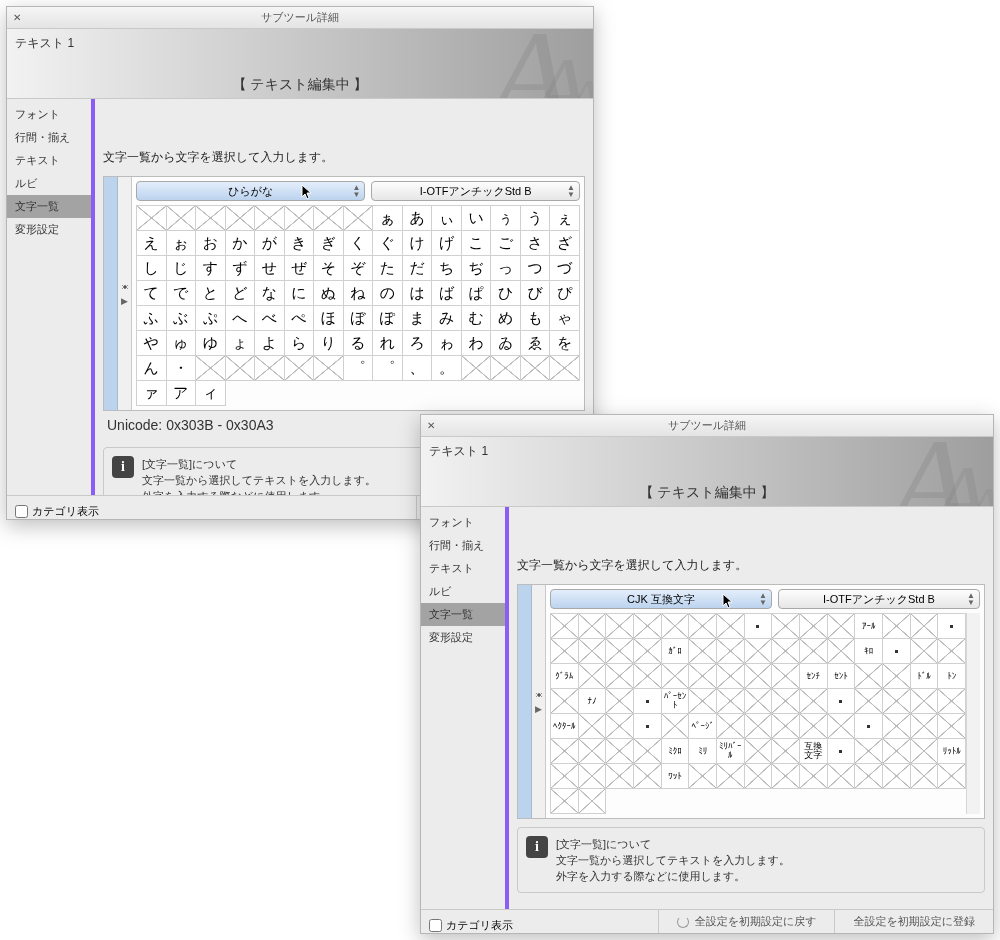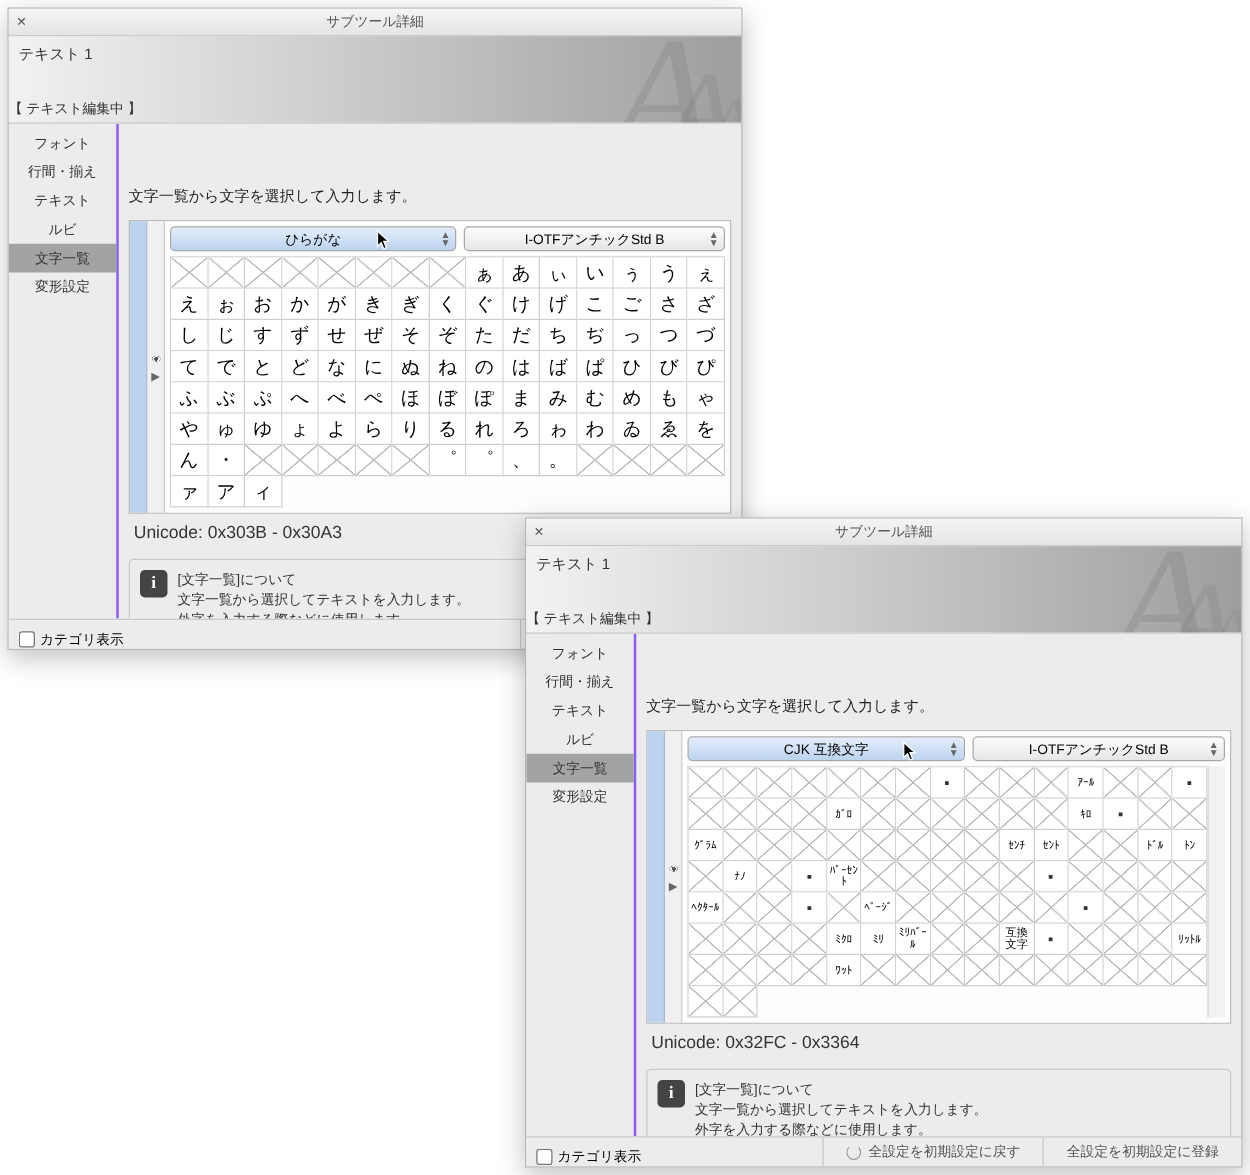--- a/index.html
+++ b/index.html
@@ -61,34 +61,34 @@
     font-family: "Times New Roman", serif;
     font-style: italic;
     color: rgba(120,120,120,0.45);
   }
   .preset .watermark .a1{font-size:130px;opacity:.55;}
   .preset .watermark .a2{font-size:90px;opacity:.45;margin-left:-36px;}
   .preset .watermark .a3{font-size:60px;opacity:.35;margin-left:-22px;}
   .preset .status {
     position: absolute;
     bottom: 4px; left:0; right:0;
-    font-size: 11px;
+    text-align: center;
+    font-size: 14px;
     color: #333;
   }
   .body {
     display: flex;
     flex: 1;
     overflow: hidden;
   }
   .sidebar {
     width: 88px;
     background: #ececec;
-    border-right: 2px solid #8b5cf6;
+    border-right: 4px solid #8b5cf6;
     padding-top: 4px;
-    text-align: center;
   }
   .sidebar .item {
     padding: 4px 8px;
     font-size: 11px;
     color: #333;
     cursor: pointer;
   }
   .sidebar .item.selected {
     background: #a3a3a3;
   }
@@ -548,21 +548,20 @@
                 <div class="cell box"></div>
                 <div class="cell box"></div>
                 <div class="cell box"></div>
                 <div class="cell box"></div>
                 <div class="cell box"></div>
               </div>
             <div class="scroll-track"></div>
           </div>
         </div>
       </div>
-      <div class="unicode">Unicode: 0x32FC - 0x3364</div>
       <div class="info-box">
         <div class="info-icon">i</div>
         <div class="info-text">
           <div>[文字一覧]について</div>
           <div>文字一覧から選択してテキストを入力します。</div>
           <div>外字を入力する際などに使用します。</div>
         </div>
       </div>
     </div>
   </div>

